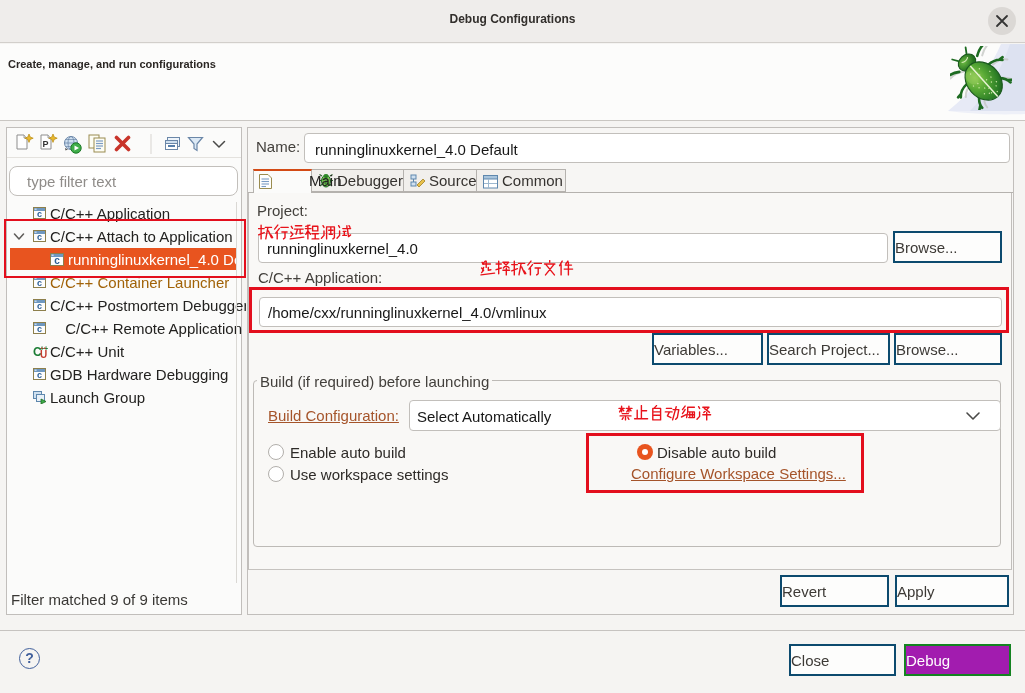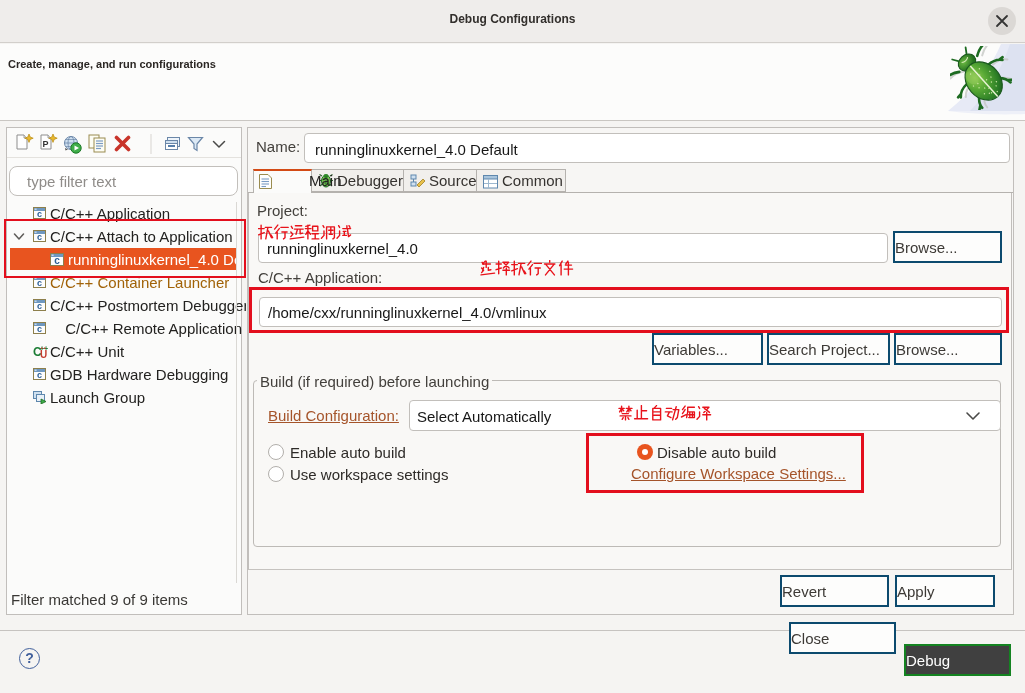--- a/index.html
+++ b/index.html
@@ -329,18 +329,18 @@
 <div class="abs" style="left:290px;top:444px;color:#2e2b28;">Enable auto build</div>
 <div class="abs" style="left:268px;top:466px;width:16px;height:16px;border-radius:50%;background:#fff;border:1px solid #b2afab;"></div>
 <div class="abs" style="left:290px;top:466px;color:#2e2b28;">Use workspace settings</div>
 <div class="abs" style="left:637px;top:444px;width:16px;height:16px;border-radius:50%;background:#e8541f;"></div>
 <div class="abs" style="left:642px;top:449px;width:6px;height:6px;border-radius:50%;background:#ffffff;"></div>
 <div class="abs" style="left:657px;top:444px;color:#2e2b28;">Disable auto build</div>
 <div class="link" style="left:631px;top:465px;">Configure Workspace Settings...</div>
 <div class="redbox" style="left:586px;top:433px;width:278px;height:60px;border-width:3px;"></div>
 
 <div class="btn" style="left:780px;top:575px;width:109px;height:32px;line-height:30px;">Revert</div>
-<div class="btn" style="left:895px;top:575px;width:100px;height:32px;line-height:30px;">Apply</div>
+<div class="btn" style="left:895px;top:575px;width:114px;height:32px;line-height:30px;">Apply</div>
 
 <div class="abs" style="left:0;top:630px;width:1025px;height:1px;background:#c6c3c0;"></div>
 <div class="abs" style="left:19px;top:648px;width:21px;height:21px;border-radius:50%;border:1.6px solid #41609c;color:#41609c;text-align:center;line-height:18px;font-size:14px;font-weight:bold;">?</div>
-<div class="btn" style="left:789px;top:622px;width:107px;height:32px;line-height:30px;">Close</div>
-<div class="btn" style="left:904px;top:644px;width:107px;height:32px;line-height:30px;background:#404040;border-color:#148321;color:#ffffff;">Debug</div>
+<div class="btn" style="left:789px;top:644px;width:107px;height:32px;line-height:30px;">Close</div>
+<div class="btn" style="left:904px;top:644px;width:107px;height:32px;line-height:30px;background:#a21caf;border-color:#148321;color:#ffffff;">Debug</div>
 
 </body></html>

